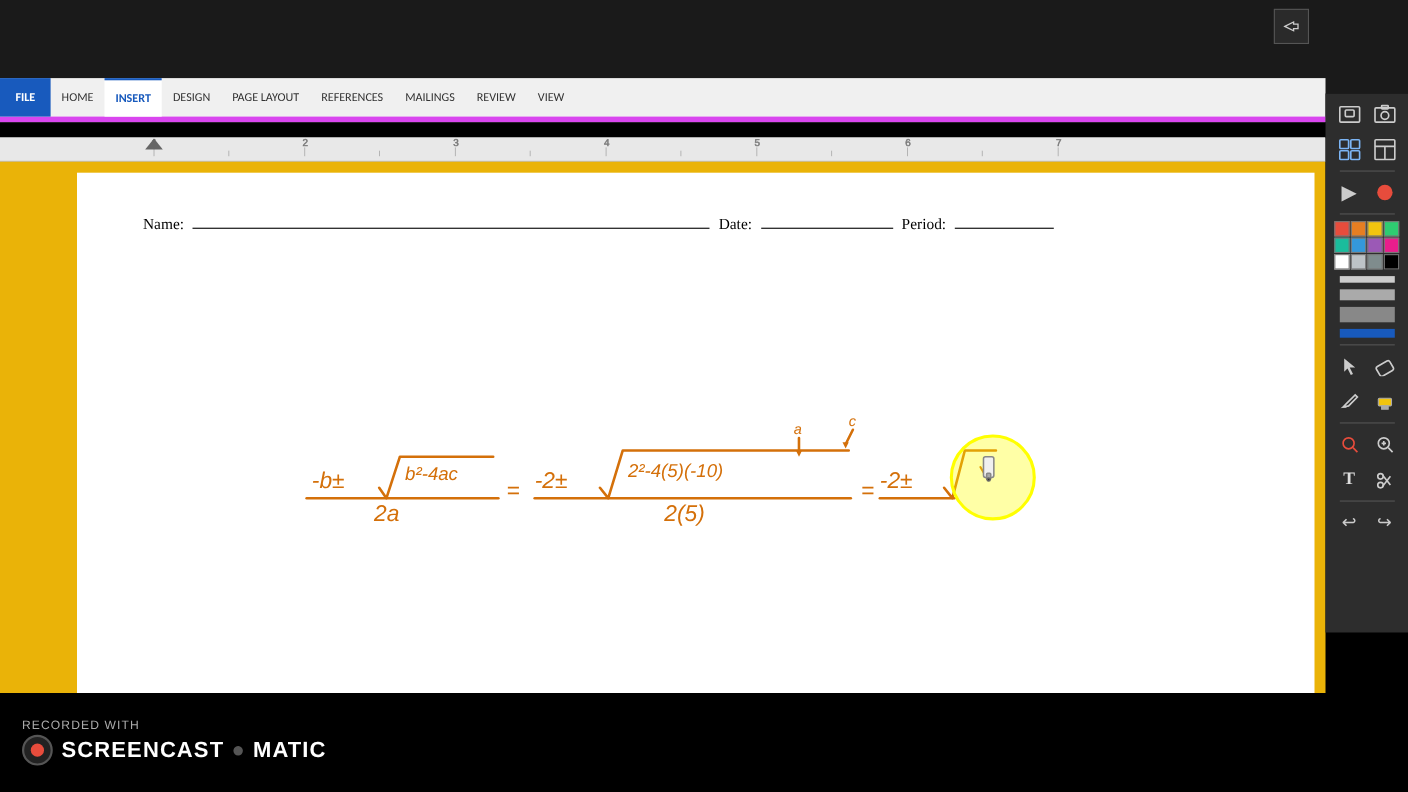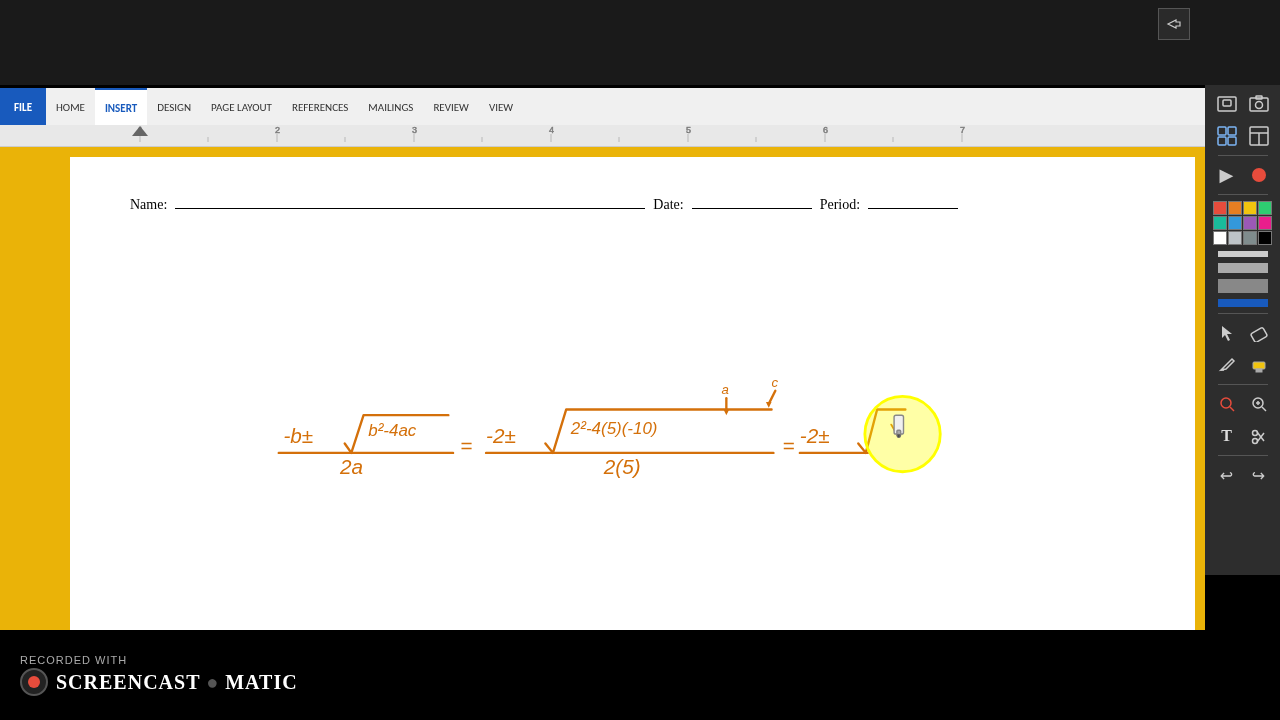--- a/index.html
+++ b/index.html
@@ -18,28 +18,28 @@
       height: 85px;
       background: #1a1a1a;
       position: absolute;
       top: 0;
       left: 0;
     }
 
     
     .ribbon {
       position: absolute;
-      top: 88px;
+      top: 71px;
       left: 0;
       width: 1205px;
       height: 40px;
       background: #f0f0f0;
       display: flex;
       align-items: center;
-      border-bottom: 1px solid #d946ef;
+      border-bottom: 5px solid #d946ef;
     }
 
     .ribbon-tab {
       padding: 12px 10px;
       font-size: 11px;
       font-family: Calibri, Arial, sans-serif;
       cursor: pointer;
       height: 100%;
       display: flex;
       align-items: center;
@@ -199,21 +199,21 @@
 
     .screencast-inner {
       width: 12px;
       height: 12px;
       border-radius: 50%;
       background: #e74c3c;
     }
 
     .screencast-name {
       color: white;
-      font-family: Liberation Serif, serif;
+      font-family: Liberation Sans, sans-serif;
       font-size: 20px;
       font-weight: bold;
       letter-spacing: 1px;
     }
 
     
     .toolbar-icon {
       width: 30px;
       height: 30px;
       display: flex;

